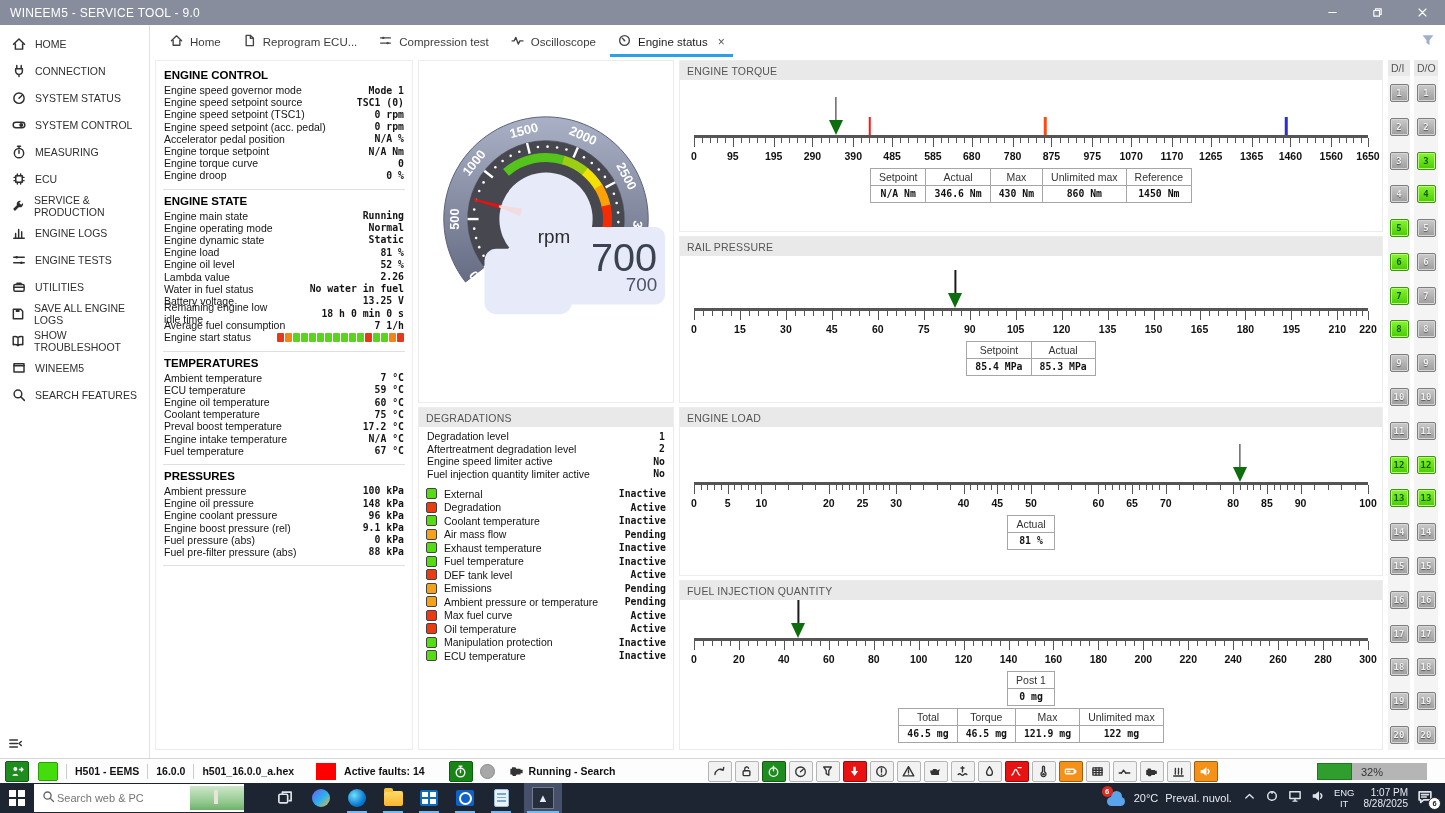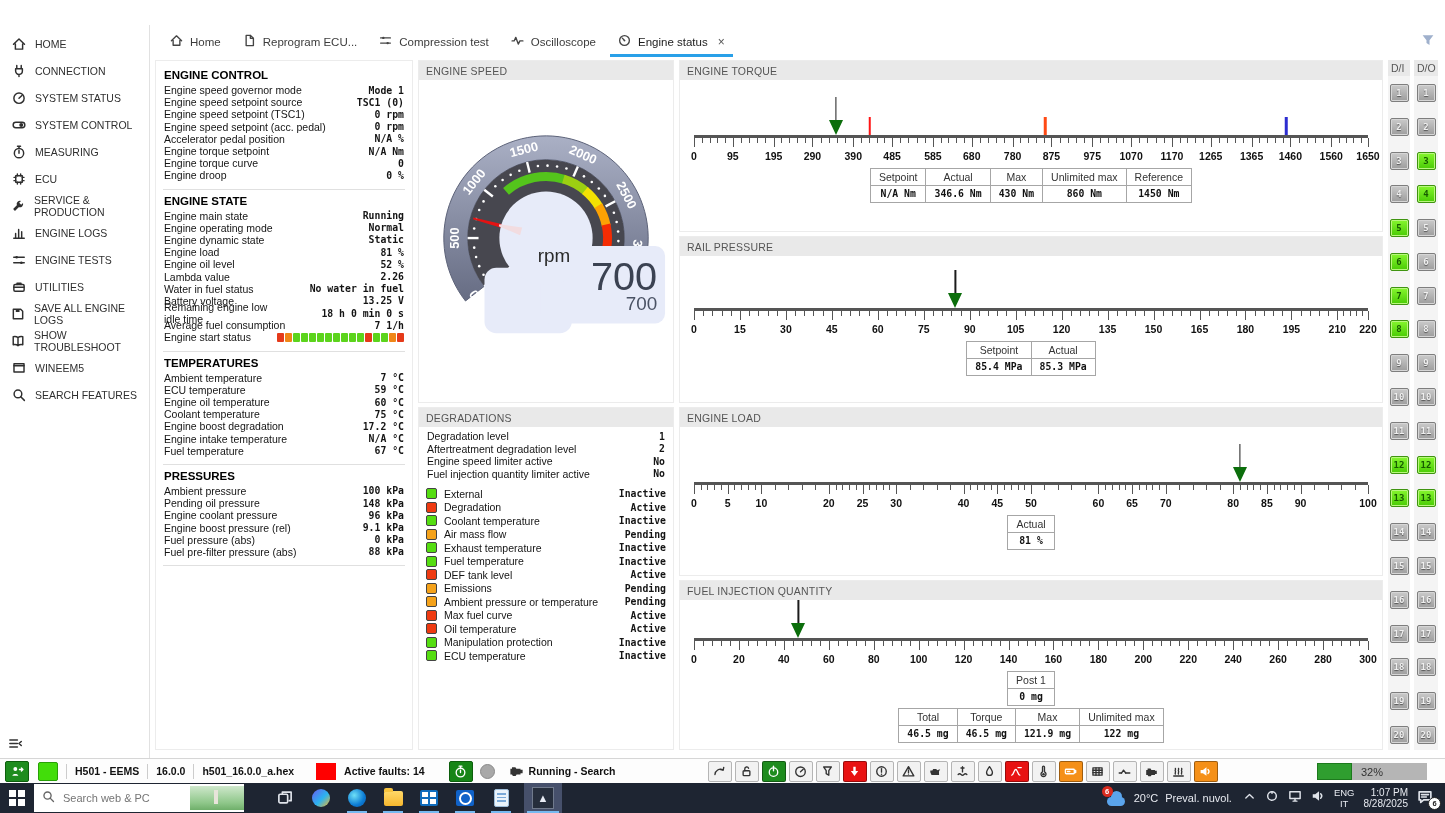--- a/index.html
+++ b/index.html
@@ -74,38 +74,58 @@
   .sb-sep{width:1px;height:15px;background:#ccc;margin:0 8px;}
   .sb-btn{width:22px;height:19px;border:1px solid #b5b5b5;border-radius:2px;background:#f2f2f2;
           display:flex;align-items:center;justify-content:center;flex:none;}
   .progress{position:absolute;right:18px;top:4px;width:110px;height:17px;background:#b5b5b5;}
   .progress .fill{position:absolute;left:0;top:0;bottom:0;background:#2f9e2f;border:1px solid #1d7a1d;box-sizing:border-box;}
   .progress .ptxt{position:absolute;inset:0;display:flex;align-items:center;justify-content:center;
                   font-size:11px;color:#333;font-weight:400;}
   
   .taskbar{position:absolute;left:0;top:783px;right:0;height:30px;background:#1e2532;display:flex;align-items:center;color:#e7eaf0;}
   .tb-start{width:34px;height:30px;display:flex;align-items:center;justify-content:center;}
-  .searchbox{width:202px;height:28px;background:#fff;display:flex;align-items:center;gap:6px;padding-left:8px;overflow:hidden;}
+  .searchbox{width:202px;height:28px;background:#fff;display:flex;align-items:center;gap:0;padding-left:8px;overflow:hidden;}
   .searchbox input{border:none;outline:none;font-size:11px;color:#555;width:105px;font-family:"Liberation Sans",sans-serif;background:transparent;}
   .search-thumb{margin-left:auto;width:54px;height:24px;background:linear-gradient(180deg,#cfe8cc,#8fc78a 70%,#6faf6a);position:relative;flex:none;}
   .search-thumb::after{content:'';position:absolute;left:24px;top:4px;width:4px;height:14px;background:#e8e4da;}
   .tb-icon{width:26px;height:30px;display:flex;align-items:center;justify-content:center;position:relative;margin:0 5px;}
   .tb-icon.run::after{content:'';position:absolute;left:3px;right:3px;bottom:0;height:2.5px;background:#76b9f0;}
   .tb-icon.activeapp{background:#46506b;width:38px;}
   .tb-right{margin-left:auto;display:flex;align-items:center;gap:9px;padding-right:8px;}
   .tb-2line{display:flex;flex-direction:column;align-items:center;line-height:11px;font-size:9.5px;}
   .tb-2line.right{align-items:flex-end;font-size:10px;}
   .badge{position:absolute;background:#d92b1f;color:#fff;font-size:7.5px;font-weight:700;border-radius:50%;
          width:11px;height:11px;display:flex;align-items:center;justify-content:center;}
   .circle-ic{border-radius:50%;}
 </style>
 </head>
 <body>
 
 <div id="app">
+  <div class="titlebar">
+    <span>WINEEM5 - SERVICE TOOL - 9.0</span>
+    <div class="wincontrols" id="wincontrols">
+        <div class="wc">
+          <svg width="11" height="11" viewBox="0 0 12 12">
+            <path d="M2 6h8" fill="none" stroke="#fff" stroke-width="1.25" stroke-linecap="round" stroke-linejoin="round"></path>
+          </svg>
+        </div>
+        <div class="wc">
+          <svg width="11" height="11" viewBox="0 0 12 12">
+            <path d="M3.8 3.8V2h6.2v6.2H8.2M2 3.8h6.2V10H2z" fill="none" stroke="#fff" stroke-width="1.25" stroke-linecap="round" stroke-linejoin="round"></path>
+          </svg>
+        </div>
+        <div class="wc">
+          <svg width="11" height="11" viewBox="0 0 12 12">
+            <path d="M2.2 2.2l7.6 7.6M9.8 2.2 2.2 9.8" fill="none" stroke="#fff" stroke-width="1.25" stroke-linecap="round" stroke-linejoin="round"></path>
+          </svg>
+        </div>
+      </div>
+  </div>
 
   <div class="sidebar" id="sidebar">
       <div class="side-item">
         <span class="ic">
           <svg width="14" height="14" viewBox="0 0 12 12">
             <path d="M1.3 6.2 6 1.7l4.7 4.5M2.9 6v4.4h6.2V6" fill="none" stroke="#2f2f2f" stroke-width="1.25" stroke-linecap="round" stroke-linejoin="round"></path>
           </svg>
         </span>
         <span>HOME</span>
       </div>
@@ -380,39 +400,39 @@
         </div>
         <div class="kv">
           <span>Engine oil temperature</span>
           <span class="v">60 °C</span>
         </div>
         <div class="kv">
           <span>Coolant temperature</span>
           <span class="v">75 °C</span>
         </div>
         <div class="kv">
-          <span>Engine boost degradation</span>
+          <span>Preval boost temperature</span>
           <span class="v">17.2 °C</span>
         </div>
         <div class="kv">
           <span>Engine intake temperature</span>
           <span class="v">N/A °C</span>
         </div>
         <div class="kv">
           <span>Fuel temperature</span>
           <span class="v">67 °C</span>
         </div>
         <div class="sect-rule"></div>
         <div class="sect-title">PRESSURES</div>
         <div class="kv">
           <span>Ambient pressure</span>
           <span class="v">100 kPa</span>
         </div>
         <div class="kv">
-          <span>Pending oil pressure</span>
+          <span>Engine oil pressure</span>
           <span class="v">148 kPa</span>
         </div>
         <div class="kv">
           <span>Engine coolant pressure</span>
           <span class="v">96 kPa</span>
         </div>
         <div class="kv">
           <span>Engine boost pressure (rel)</span>
           <span class="v">9.1 kPa</span>
         </div>
@@ -422,21 +442,20 @@
         </div>
         <div class="kv">
           <span>Fuel pre-filter pressure (abs)</span>
           <span class="v">88 kPa</span>
         </div>
         <div class="sect-rule"></div>
       </div>
   </div>
 
   <div class="panel" id="p-gauge" style="left:418px;top:60px;width:256px;height:343px;">
-    <div class="phead">ENGINE SPEED</div>
     <div class="pbody" id="gauge-host" style="display:flex;justify-content:center;">
         <svg width="256" height="300" viewBox="0 0 256 300" style="margin-top:16px">
           <defs>
             <linearGradient id="rg" x1="0" y1="0" x2="0" y2="1">
               <stop offset="0" stop-color="#aab0c5"></stop>
               <stop offset="1" stop-color="#666c83"></stop>
             </linearGradient>
           </defs>
           <path d="M46.834892378507604 205.41313195854275A103 103 0 1 1 229.43519856025745 159.88576229969382L205.79981248796443 155.7182060356875A79 79 0 1 0 65.74715046506894 190.63725655072696Z" fill="url(#rg)" stroke="#5c6278" stroke-width="1"></path>
           <path d="M65.74715046506894 190.63725655072696A79 79 0 1 1 205.79981248796443 155.7182060356875L128 142Z" fill="#47474f"></path>

